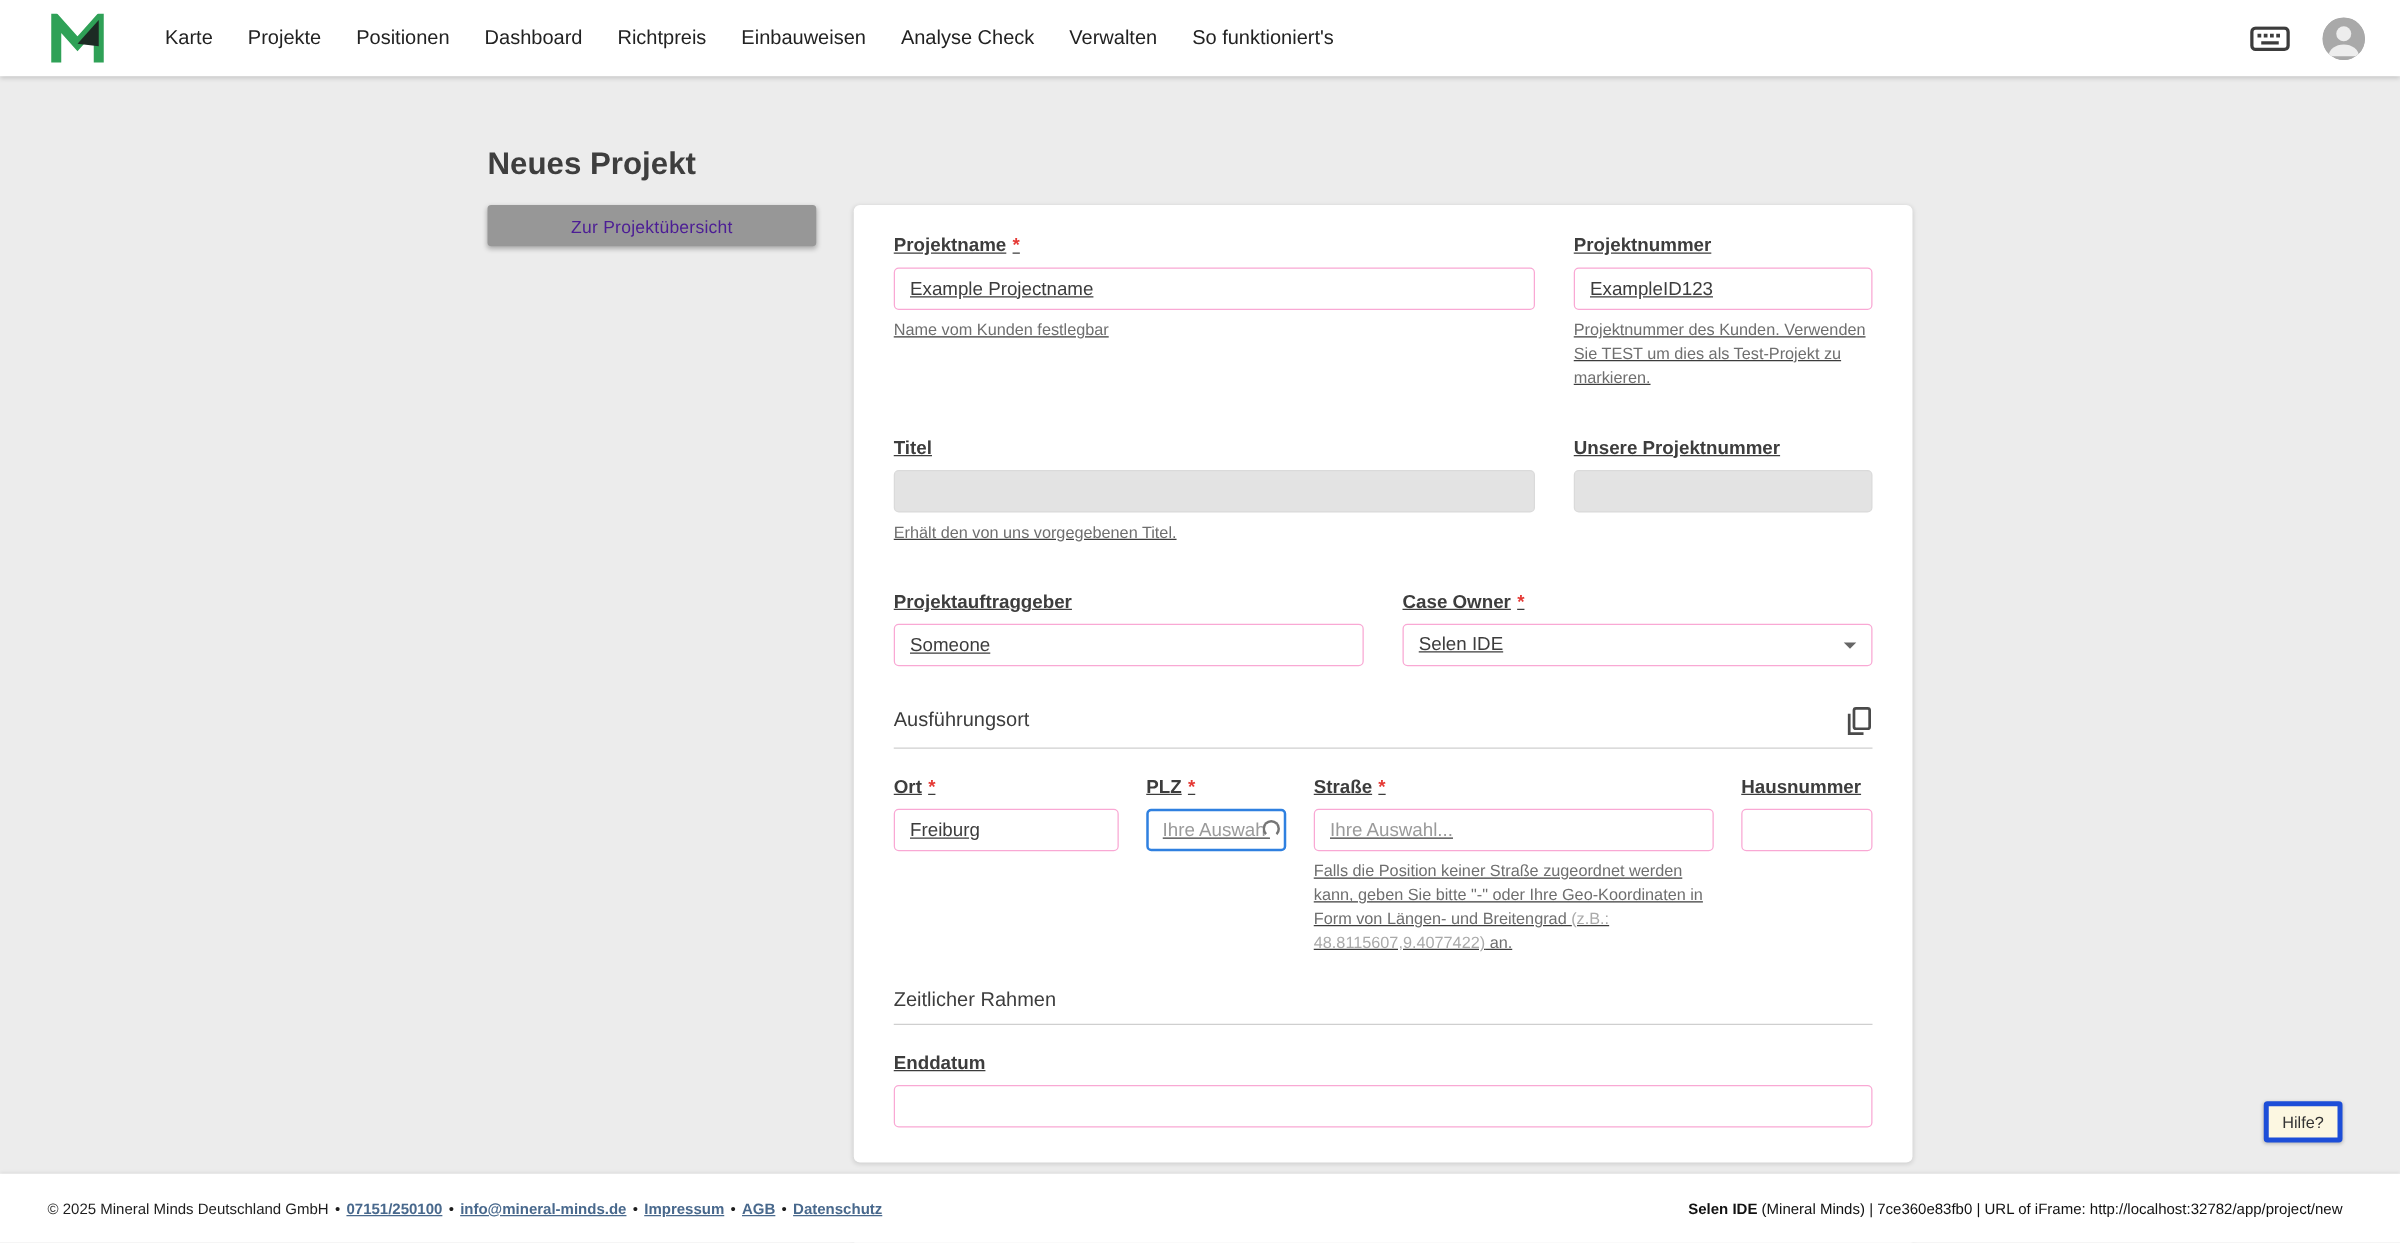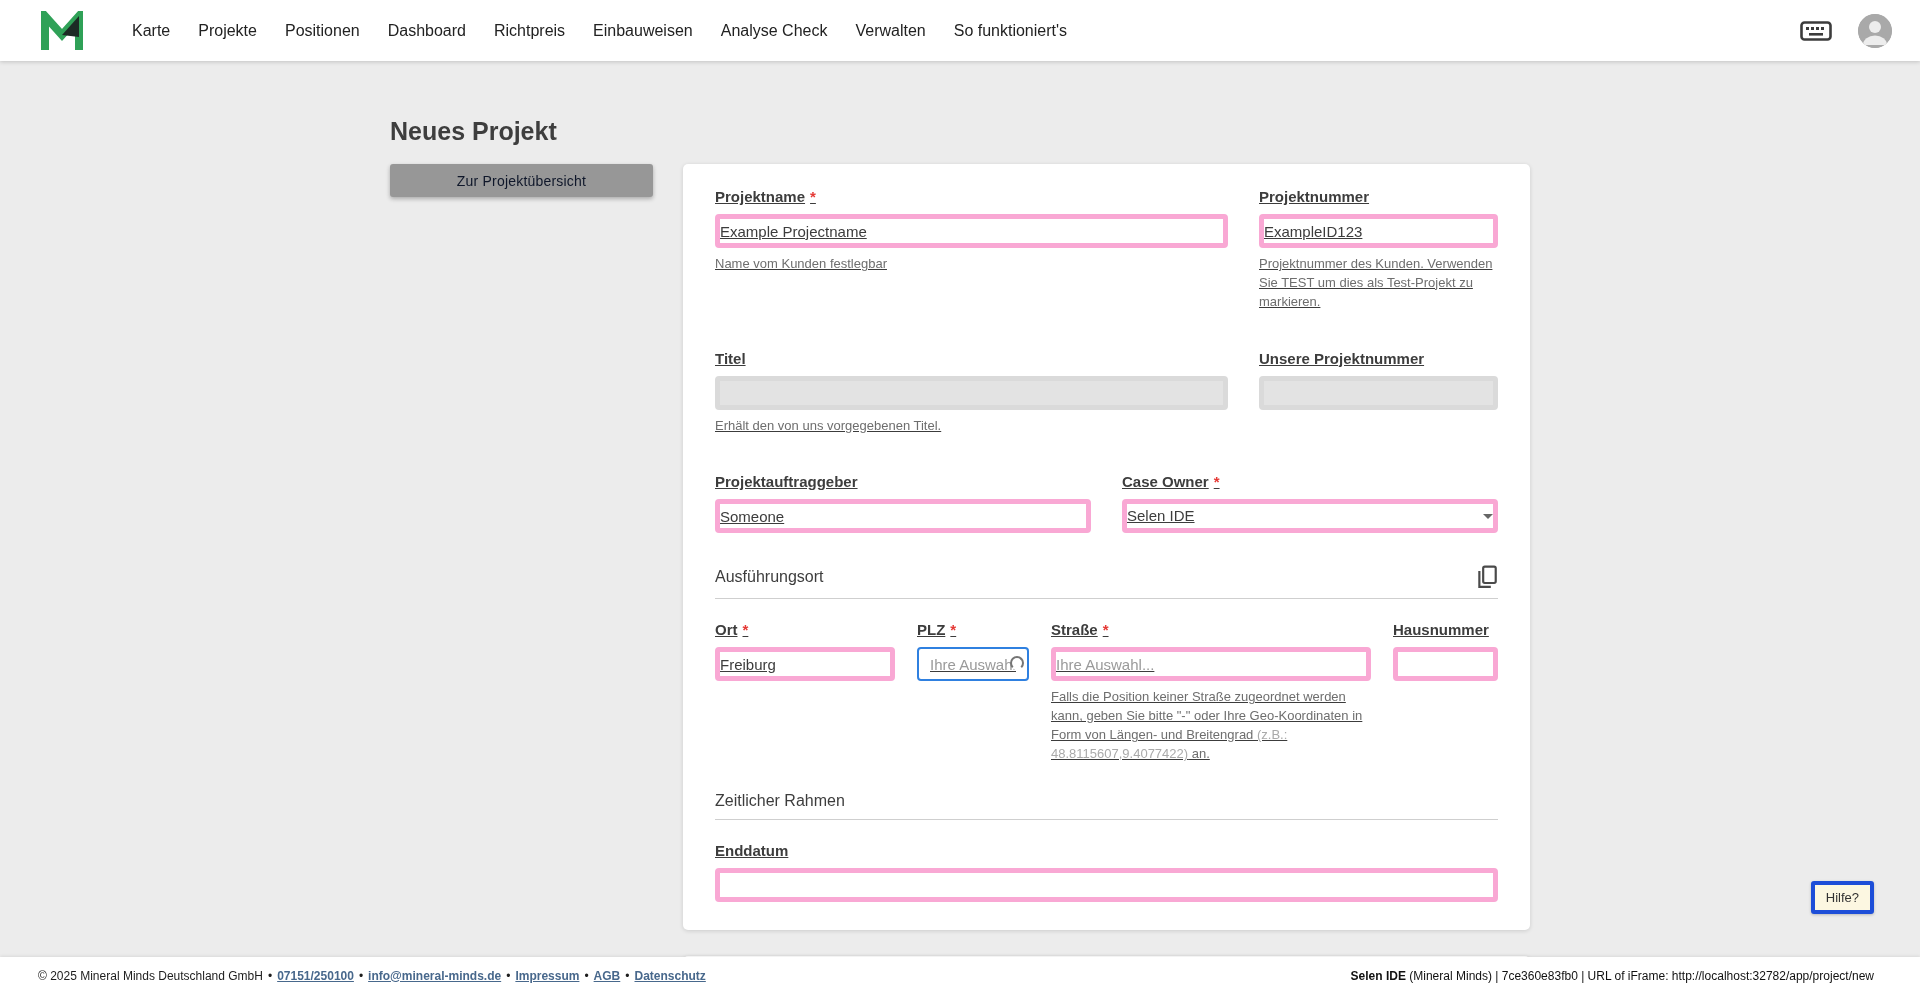--- a/index.html
+++ b/index.html
@@ -29,21 +29,21 @@
   }
 
   
   .container { width:1140px; margin:0 auto; }
   .page-title { font-size:25px; font-weight:600; color:#3e3e3e; margin:56px 0 18px 0; }
   .content-row { display:flex; align-items:flex-start; }
   .left-col { flex:0 0 293px; }
   .right-col { flex:1; display:flex; flex-direction:column; gap:26px; }
 
   .btn-back {
-    width:263px; height:33px; background:#979797; color:#0f172a; border:none;
+    width:263px; height:33px; background:#979797; color:#4c1d95; border:none;
     border-radius:3px; font-size:14px; font-family:inherit; letter-spacing:.2px;
     box-shadow:0 2px 4px rgba(0,0,0,.28); cursor:pointer;
   }
 
   .card {
     background:#ffffff; border-radius:5px; box-shadow:0 1px 4px rgba(0,0,0,.14);
     padding:24px 32px 28px 32px;
   }
   .card.secondary { padding-bottom:90px; }
 
@@ -61,22 +61,22 @@
   .col-hnr    { flex:1; min-width:0; }
   .form-row.loc { gap:22px; }
 
   .field-label {
     display:flex; gap:5px; align-items:flex-start;
     font-size:15px; font-weight:700; color:#3d3d3d; margin-bottom:8px; line-height:1.2;
   }
   .req { color:#e53935; font-weight:700; }
 
   .input {
-    width:100%; height:34px; border:5px solid #f9a8d4; border-radius:4px;
-    padding:0 0; font-size:15px; color:#3c3c3c; font-family:inherit;
+    width:100%; height:34px; border:1px solid #f9a8d4; border-radius:4px;
+    padding:0 12px; font-size:15px; color:#3c3c3c; font-family:inherit;
     background:#fff; outline:none; display:block;
   }
   .input::placeholder { color:#9a9a9a; }
   .input:disabled { background:#e3e3e3; border-color:#dadada; color:#6f6f6f; }
   .input.focused { border:2px solid #2f80e0; padding:0 11px; }
 
   .input-wrap { position:relative; }
   .spinner {
     position:absolute; right:5px; top:50%; margin-top:-8px;
     width:14px; height:14px; border-radius:50%;
@@ -97,21 +97,21 @@
   .helper { font-size:13px; color:#6e6e6e; margin-top:7px; line-height:1.45; }
   .helper .muted { color:#aaaaaa; }
 
   .section-head { display:flex; align-items:center; justify-content:space-between; }
   .section-title { font-size:16px; font-weight:400; color:#3d3d3d; }
   .divider { border-bottom:1px solid #cfcfcf; margin:9px 0 22px 0; }
   .copy-btn { cursor:pointer; display:flex; align-items:center; }
 
   
   .footer {
-    position:fixed; left:0; right:0; bottom:0; height:37px; background:#ffffff;
+    position:fixed; left:0; right:0; bottom:0; height:55px; background:#ffffff;
     display:flex; align-items:center; justify-content:space-between;
     padding:0 46px 0 38px; font-size:12px; color:#1d1d1d; z-index:30;
     box-shadow:0 -1px 3px rgba(0,0,0,.08);
   }
   .footer-left { display:flex; align-items:center; gap:5px; white-space:nowrap; }
   .footer a, .footer .link { color:#48688c; text-decoration:underline; cursor:pointer;font-weight:bold; }
   .sep { color:#1d1d1d; }
   .footer-right { white-space:nowrap; color:#111; }
   .footer-right .bold { font-weight:700; }
 

